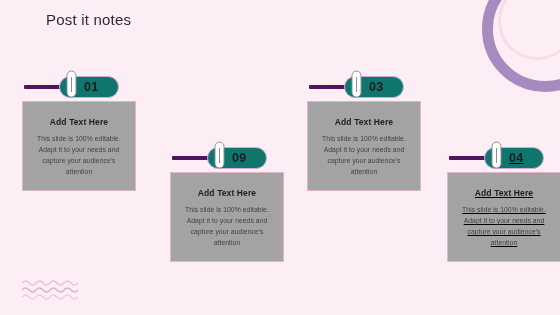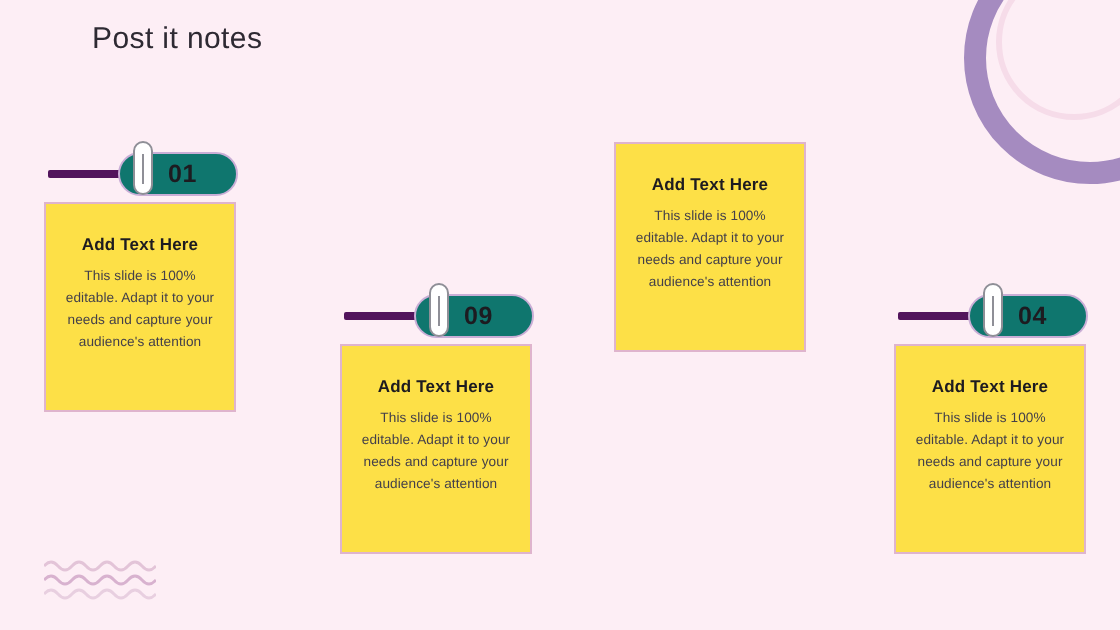--- a/index.html
+++ b/index.html
@@ -118,23 +118,23 @@
     letter-spacing: .3px;
     line-height: 1;
     padding-left: 2px;
   }
 
   
   .note-body {
     position: relative;
     margin-top: -1px;
     box-sizing: border-box;
-    width: 96px;
-    padding: 15px 7px 28px 7px;
-    background: #fde047;
+    width: 114px;
+    padding: 15px 7px 13px 7px;
+    background: #a3a3a3;
     border: 1px solid #dfb4cd;
     text-align: center;
   }
   .note-title {
     font-size: 8.5px;
     font-weight: 700;
     color: #1d1b20;
     letter-spacing: .1px;
     margin-bottom: 6px;
   }
@@ -142,21 +142,21 @@
     font-size: 6.8px;
     line-height: 1.62;
     color: #44404a;
     letter-spacing: .05px;
   }
 
   
   .pos-1 { left: 22px;  top: 72px; }
   .pos-2 { left: 170px; top: 143px; }
   .pos-3 { left: 307px; top: 72px; }
-  .pos-4 { left: 447px; top: 143px; }
+  .pos-4 { left: 447px; top: 143px; text-decoration: underline; }
 </style>
 </head>
 <body>
 
 <div id="slide">
 
   <div class="corner-deco">
     <div class="ring ring-outer"></div>
     <div class="ring ring-inner"></div>
   </div>
@@ -195,20 +195,32 @@
         <span class="num">09</span>
       </div>
     </div>
     <div class="note-body">
       <div class="note-title">Add Text Here</div>
       <div class="note-text">This slide is 100% editable. Adapt it to your needs and capture your audience's attention</div>
     </div>
   </div>
 
   <div class="note pos-3">
+    <div class="note-head">
+      <div class="dash"></div>
+      <div class="pill">
+        <span class="clip">
+          <svg width="11" height="28" viewBox="0 0 11 28" fill="none" xmlns="http://www.w3.org/2000/svg">
+            <rect x="1" y="1" width="9" height="26" rx="4.5" stroke="#8f8f97" stroke-width="1" fill="#ffffff"></rect>
+            <line x1="5.5" y1="7" x2="5.5" y2="22" stroke="#8f8f97" stroke-width="1"></line>
+          </svg>
+        </span>
+        <span class="num">03</span>
+      </div>
+    </div>
     <div class="note-body">
       <div class="note-title">Add Text Here</div>
       <div class="note-text">This slide is 100% editable. Adapt it to your needs and capture your audience's attention</div>
     </div>
   </div>
 
   <div class="note pos-4">
     <div class="note-head">
       <div class="dash"></div>
       <div class="pill">

